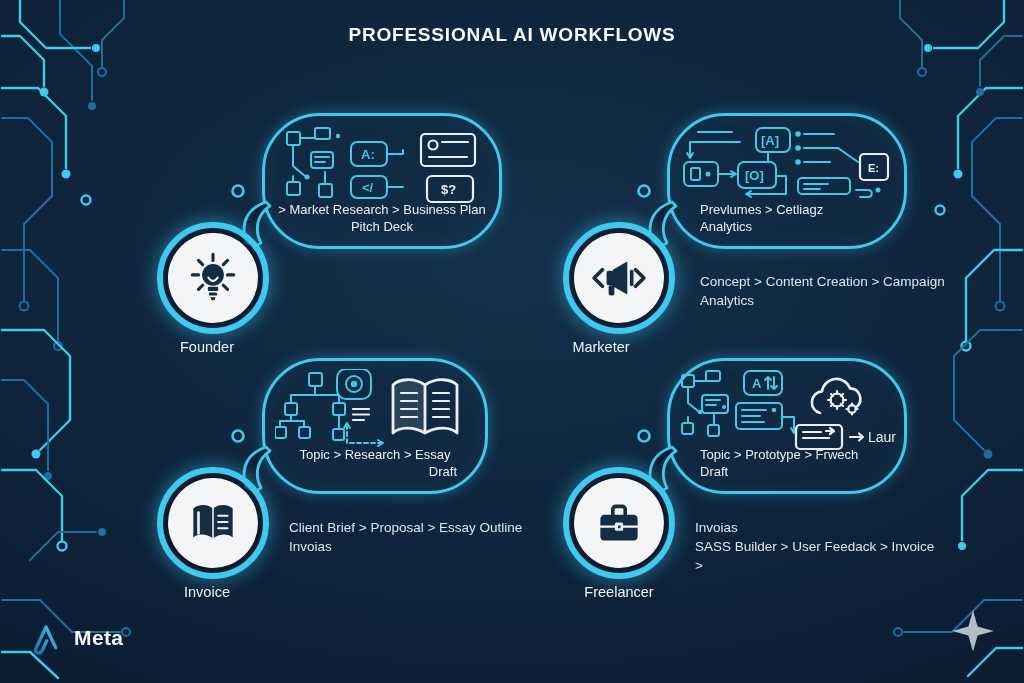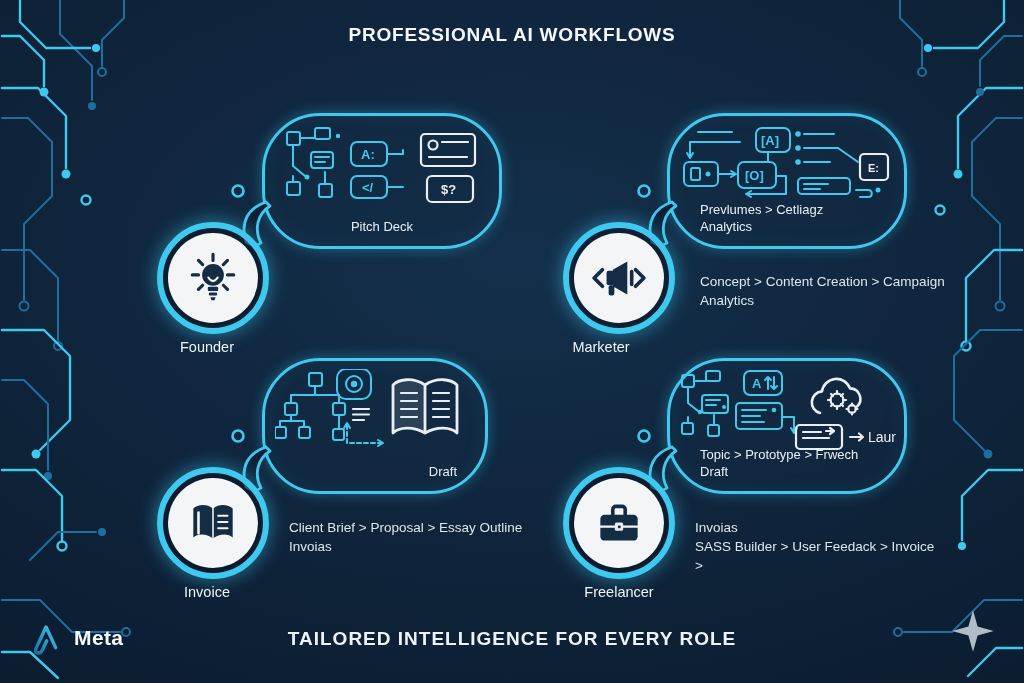--- a/index.html
+++ b/index.html
@@ -141,20 +141,21 @@
       <rect class="dcy" x="70" y="50" width="36" height="22" rx="6"></rect>
       <text class="gcy" x="81" y="66">&lt;/</text>
       <path class="dcy" d="M106,28 h16 M122,28 V24 M106,61 h16"></path>
       <rect class="dwh" x="140" y="8" width="54" height="32" rx="4"></rect>
       <circle class="dwh" cx="152" cy="19" r="4.5"></circle>
       <path class="dwh" d="M161,16 h26 M148,31 h38"></path>
       <rect class="dwh" x="146" y="50" width="46" height="26" rx="5"></rect>
       <text class="gwh" x="160" y="68">$?</text>
     </svg>
     <div class="caption cap-center">
+      <span>&gt; Market Research &gt; Business Plan</span>
       <span>Pitch Deck</span>
     </div>
   </div>
   <svg class="tail" style="left:226px;top:182px;" width="46" height="66" viewBox="0 0 46 66">
     <circle class="tailc" cx="12" cy="9" r="5.5"></circle>
     <path class="tailp" d="M40,20 C22,26 14,40 20,60 C25,64 31,64 35,61 C28,48 31,32 44,24 Z"></path>
   </svg>
   <div class="role-circle" style="left:157px;top:222px;">
     <div class="role-inner">
       <svg width="58" height="58" viewBox="0 0 56 56">
@@ -237,20 +238,21 @@
       <circle class="dcy" cx="79" cy="15" r="8"></circle>
       <circle class="dcyf" cx="79" cy="15" r="3.2"></circle>
       <path class="dwh" d="M78,40 h16 M78,45.5 h16 M78,51 h11"></path>
       <path class="dcy" style="stroke-dasharray:4 3;" d="M72,56 V74 H106"></path>
       <path class="dcy" d="M103,71 l5,3 -5,3 M69,59 l3,-5 3,5"></path>
       <path class="dwhf" d="M150,16 C138,8 124,10 118,16 V64 C124,58 138,57 150,64 Z" opacity="0.12"></path>
       <path class="dwh" style="stroke-width:2.8;" d="M150,16 C138,8 124,10 118,16 V64 C124,58 138,57 150,64 M150,16 C162,8 176,10 182,16 V64 C176,58 162,57 150,64 M150,16 V64"></path>
       <path class="dwh" d="M126,24 h16 M126,32 h16 M126,40 h16 M126,48 h16 M158,24 h16 M158,32 h16 M158,40 h16 M158,48 h16"></path>
     </svg>
     <div class="caption cap-right2">
+      <span>Topic &gt; Research &gt; Essay</span>
       <span>Draft</span>
     </div>
   </div>
   <svg class="tail" style="left:226px;top:427px;" width="46" height="66" viewBox="0 0 46 66">
     <circle class="tailc" cx="12" cy="9" r="5.5"></circle>
     <path class="tailp" d="M40,20 C22,26 14,40 20,60 C25,64 31,64 35,61 C28,48 31,32 44,24 Z"></path>
   </svg>
   <div class="role-circle" style="left:157px;top:467px;">
     <div class="role-inner">
       <svg width="58" height="58" viewBox="0 0 56 56">
@@ -316,21 +318,20 @@
         <rect class="navy" x="27" y="30.5" width="2.5" height="2.5"></rect>
       </svg>
     </div>
   </div>
   <div class="role-label" style="left:556px;top:584px;width:126px;">Freelancer</div>
   <div class="workflow" style="left:695px;top:518px;width:250px;">
     <span>Invoias</span>
     <span>SASS Builder &gt; User Feedack &gt; Invoice &gt;</span>
   </div>
 
-  <div class="footer">TAILORED INTELLIGENCE FOR EVERY ROLE</div>
 
   <div class="brand">
     <svg width="44" height="44" viewBox="0 0 64 64">
       <defs>
         <linearGradient id="mg" x1="0" y1="1" x2="1" y2="0">
           <stop offset="0" stop-color="#1d6f9e"></stop>
             <stop offset="1" stop-color="#3fc9ef"></stop>
         </linearGradient>
       </defs>
       <path d="M18,46 L32,16 L46,46 M18,46 C13,54 23,57 27,49 L33,36" fill="none" stroke="url(#mg)" stroke-width="5" stroke-linecap="round" stroke-linejoin="round"></path>

